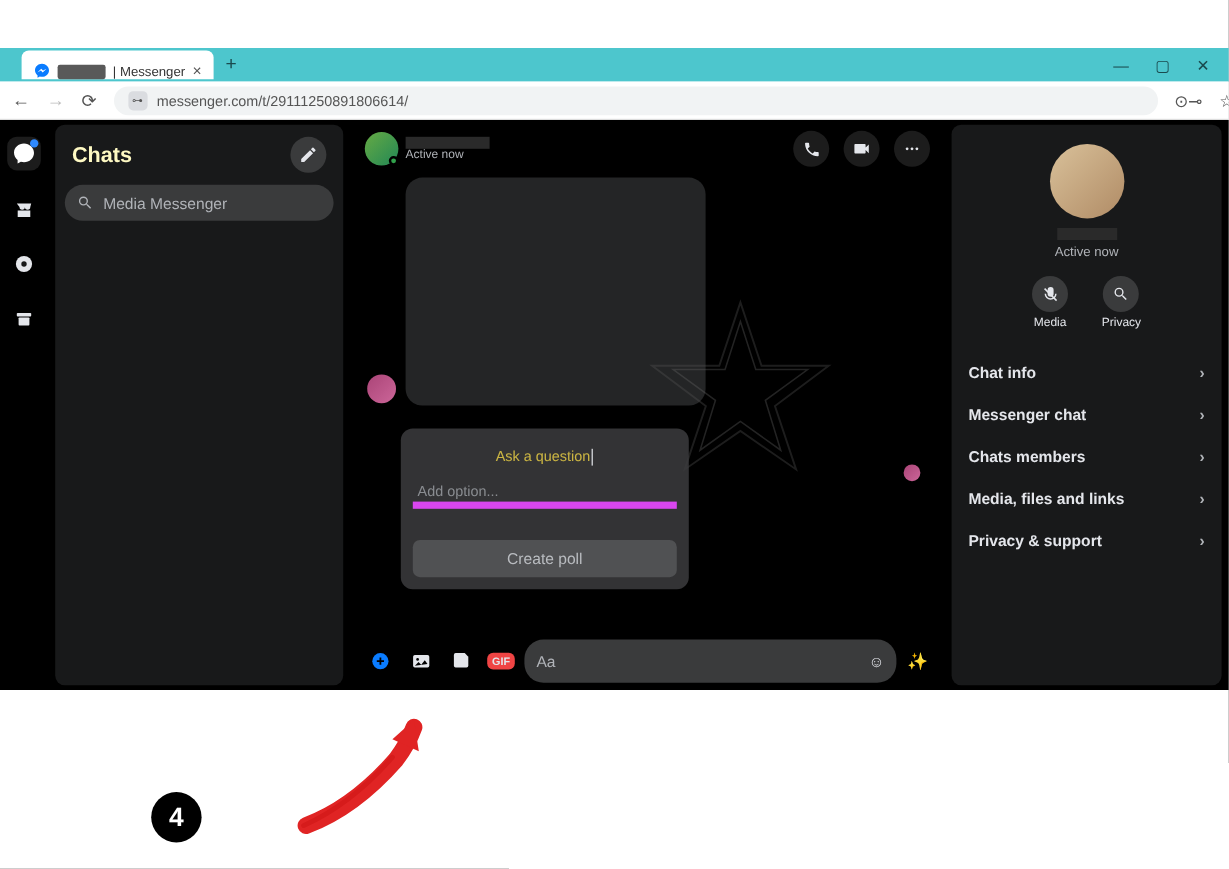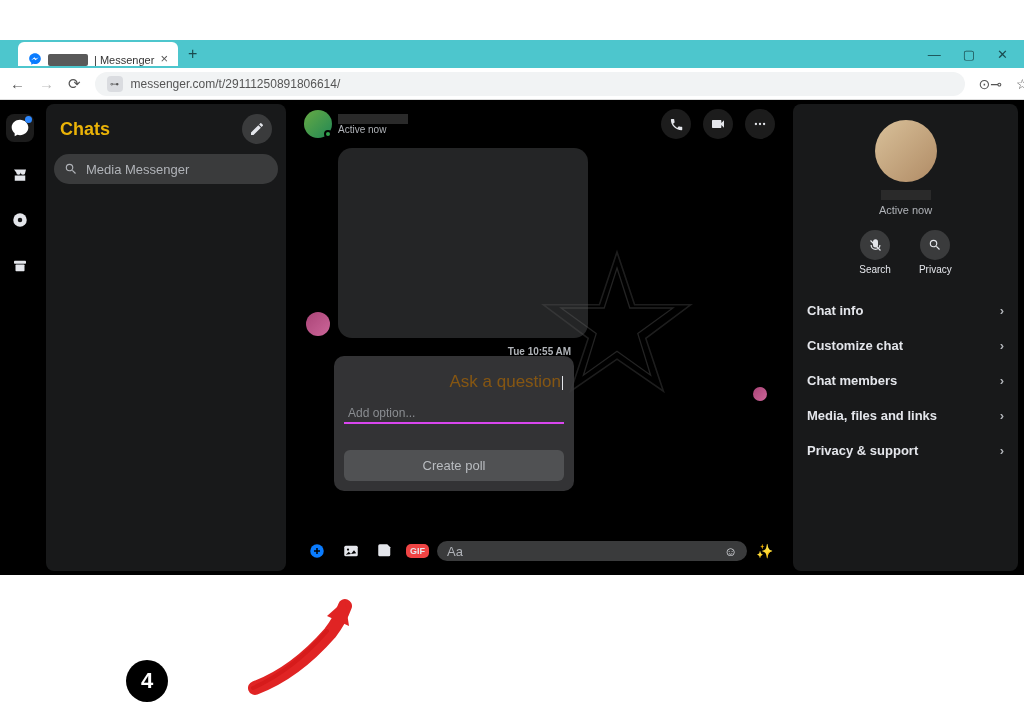--- a/index.html
+++ b/index.html
@@ -26,21 +26,21 @@
   .app { position:absolute; top:100px; left:0; right:0; height: 475px; background:#000; display:flex; padding:4px 6px 4px 0; gap:6px; }
 
   .nav-rail { width:40px; background:#000; display:flex; flex-direction:column; align-items:center; gap:18px; padding-top:10px; }
   .rail-btn { width:28px; height:28px; border-radius:8px; display:flex; align-items:center; justify-content:center; position:relative; }
   .rail-btn.active { background:#1c1c1c; }
   .rail-btn svg, .rail-btn .glyph { color:#e4e6eb; fill:#e4e6eb; }
   .notif-dot { position:absolute; top:2px; right:2px; width:7px; height:7px; background:#2e89ff; border-radius:50%; }
 
   .sidebar { width:240px; background:#18191a; border-radius:8px; padding:10px 8px; }
   .sidebar-head { display:flex; align-items:center; justify-content:space-between; padding:0 6px 10px 6px; }
-  .sidebar-head h2 { color:#eab308; font-size:18px; font-weight:700; }
+  .sidebar-head h2 { color:#fef9c3; font-size:18px; font-weight:700; }
   .compose-btn { width:30px; height:30px; border-radius:50%; background:#3a3b3c; display:flex; align-items:center; justify-content:center; }
   .search-box { background:#3a3b3c; border-radius:16px; height:30px; display:flex; align-items:center; gap:8px; padding:0 10px; color:#b0b3b8; font-size:13px; }
 
   .conversation { flex:1; background:#000; border-radius:8px; display:flex; flex-direction:column; position:relative; overflow:hidden; }
   .conv-head { height:40px; display:flex; align-items:center; padding:0 12px; gap:6px;}
   .conv-ava { width:28px; height:28px; border-radius:50%; background:linear-gradient(135deg,#6a4,#285); position:relative; }
   .conv-ava .online { position:absolute; bottom:0; right:0; width:8px; height:8px; background:#31a24c; border:2px solid #000; border-radius:50%; }
   .conv-name-block { display:flex; flex-direction:column; line-height:1.1; }
   .conv-name-redact { width:70px; height:10px; background:#2a2a2a; }
   .conv-status { color:#b0b3b8; font-size:10px; }
@@ -51,28 +51,28 @@
   .msg-row { display:flex; align-items:flex-end; gap:8px; }
   .mini-ava { width:24px; height:24px; border-radius:50%; background:linear-gradient(135deg,#6a4,#285); flex-shrink:0; }
   .bubble-big { width:250px; height:190px; background:#242526; border-radius:14px; }
   .timestamp { text-align:center; color:#b0b3b8; font-size:10px; margin:8px 0; font-weight:600; }
   .mini-ava2 { width:24px; height:24px; border-radius:50%; background:linear-gradient(135deg,#a47,#c69); position:absolute; bottom:195px; left:14px; }
   .seen-ava { width:14px; height:14px; border-radius:50%; background:linear-gradient(135deg,#a47,#c69); position:absolute; right:20px; bottom:130px; }
 
   .star-deco { position:absolute; right:90px; top:100px; width:160px; height:160px; opacity:0.35; }
 
   .poll-card { position:absolute; bottom:40px; left:42px; width:240px; background:rgba(60,60,62,0.85); border-radius:10px; padding:10px; display:flex; flex-direction:column; gap:6px; z-index:5; }
-  .poll-q { color:#a16207; font-size:17px; text-align:right; padding:6px 0; }
-  .poll-opt { color:#8a8d91; font-size:12px; padding:2px 4px; border-bottom:2px solid #d946ef; }
+  .poll-q { color:#fde047; font-size:12px; text-align:center; padding:6px 0; }
+  .poll-opt { color:#8a8d91; font-size:12px; padding:2px 4px; border-bottom:6px solid #d946ef; }
   .poll-btn { background:#505153; color:#b9bcc0; text-align:center; padding:8px; border-radius:6px; font-size:13px; margin-top:6px; }
 
   .composer { height:40px; display:flex; align-items:center; gap:8px; padding:0 12px; }
   .comp-icon { width:26px; height:26px; border-radius:50%; display:flex; align-items:center; justify-content:center; color:#e4e6eb; font-size:13px; }
   .gif-badge { background:#ef4444; color:#e4e6eb; font-size:9px; font-weight:700; border-radius:5px; padding:2px 4px; }
-  .comp-input { flex:1; background:#3a3b3c; border-radius:16px; height:20px; display:flex; align-items:center; justify-content:space-between; padding:0 10px; color:#b0b3b8; font-size:13px;gap:28px; }
+  .comp-input { flex:1; background:#3a3b3c; border-radius:16px; height:36px; display:flex; align-items:center; justify-content:space-between; padding:0 10px; color:#b0b3b8; font-size:13px;gap:28px; }
   .comp-emoji { color:#e4e6eb; }
   .like-spark { width:20px; height:20px; display:flex; align-items:center; justify-content:center; font-size:14px; }
 
   .info-panel { width:225px; background:#18191a; border-radius:8px; padding:16px 12px 8px; display:flex; flex-direction:column; }
   .info-ava { width:62px; height:62px; border-radius:50%; background:linear-gradient(135deg,#d9c19a,#b08b65); align-self:center; }
   .info-name-redact { width:50px; height:10px; background:#2a2a2a; align-self:center; margin-top:8px; }
   .info-status { color:#b0b3b8; font-size:11px; text-align:center; margin-top:4px; }
   .info-quick { display:flex; justify-content:center; gap:28px; margin:14px 0 18px; }
   .quick-item { display:flex; flex-direction:column; align-items:center; gap:4px; color:#e4e6eb; font-size:10px; }
   .quick-circle { width:30px; height:30px; border-radius:50%; background:#3a3b3c; display:flex; align-items:center; justify-content:center; }
@@ -202,21 +202,20 @@
     <div class="conv-body">
       <svg class="star-deco" viewBox="0 0 100 100">
         <polygon points="50,5 61,38 96,38 68,59 79,92 50,72 21,92 32,59 4,38 39,38" fill="none" stroke="#555" stroke-width="1"></polygon>
         <polygon points="50,15 58,40 85,40 63,56 71,82 50,67 29,82 37,56 15,40 42,40" fill="none" stroke="#666" stroke-width="0.8"></polygon>
       </svg>
       <div class="msg-row" style="margin-top:4px;">
         <div class="mini-ava" style="visibility:hidden"></div>
         <div class="bubble-big"></div>
       </div>
       <div class="mini-ava2"></div>
-      <div class="timestamp">Tue 10:55 AM</div>
       <div class="seen-ava"></div>
 
       <div class="poll-card">
         <div class="poll-q"><span style="opacity:.75">Ask a question</span><span class="cursor-blink"></span></div>
         <div class="poll-opt">Add option...</div>
         <div style="height:8px"></div>
         <div class="poll-btn">Create poll</div>
       </div>
     </div>
 
@@ -254,41 +253,41 @@
     <div class="info-status">Active now</div>
     <div class="info-quick">
       <div class="quick-item">
         <div class="quick-circle">
             <svg width="15" height="15" viewBox="0 0 24 24" fill="#e4e6eb">
               <path d="M12 2a4 4 0 00-4 4v5a4 4 0 008 0V6a4 4 0 00-4-4z"></path>
               <path d="M5 11a7 7 0 0014 0" stroke="#e4e6eb" stroke-width="2" fill="none"></path>
               <line x1="4" y1="4" x2="20" y2="20" stroke="#e4e6eb" stroke-width="2"></line>
             </svg>
           </div>
-        <span>Search</span>
+        <span>Media</span>
       </div>
       <div class="quick-item">
         <div class="quick-circle">
             <svg width="14" height="14" viewBox="0 0 24 24" fill="#e4e6eb">
               <path d="M15.5 14h-.79l-.28-.27A6.47 6.47 0 0016 9.5 6.5 6.5 0 109.5 16c1.61 0 3.09-.59 4.23-1.57l.27.28v.79l5 4.99L20.49 19l-4.99-5zM9.5 14A4.5 4.5 0 1114 9.5 4.5 4.5 0 019.5 14z"></path>
             </svg>
           </div>
         <span>Privacy</span>
       </div>
     </div>
     <div class="info-row">
         <span>Chat info</span>
         <span class="chev">›</span>
       </div>
     <div class="info-row">
-        <span>Customize chat</span>
-        <span class="chev">›</span>
-      </div>
-    <div class="info-row">
-        <span>Chat members</span>
+        <span>Messenger chat</span>
+        <span class="chev">›</span>
+      </div>
+    <div class="info-row">
+        <span>Chats members</span>
         <span class="chev">›</span>
       </div>
     <div class="info-row">
         <span>Media, files and links</span>
         <span class="chev">›</span>
       </div>
     <div class="info-row">
         <span>Privacy &amp; support</span>
         <span class="chev">›</span>
       </div>

